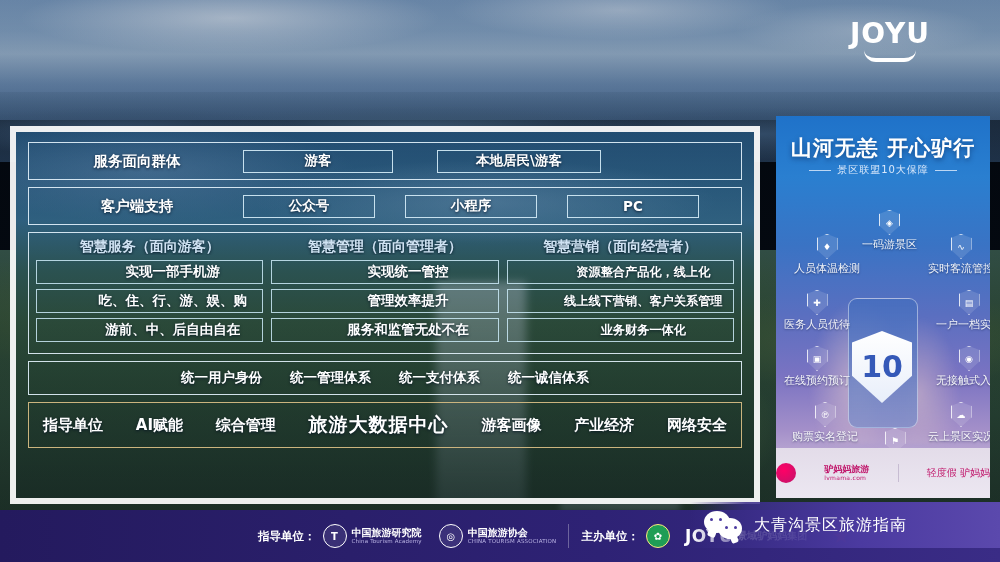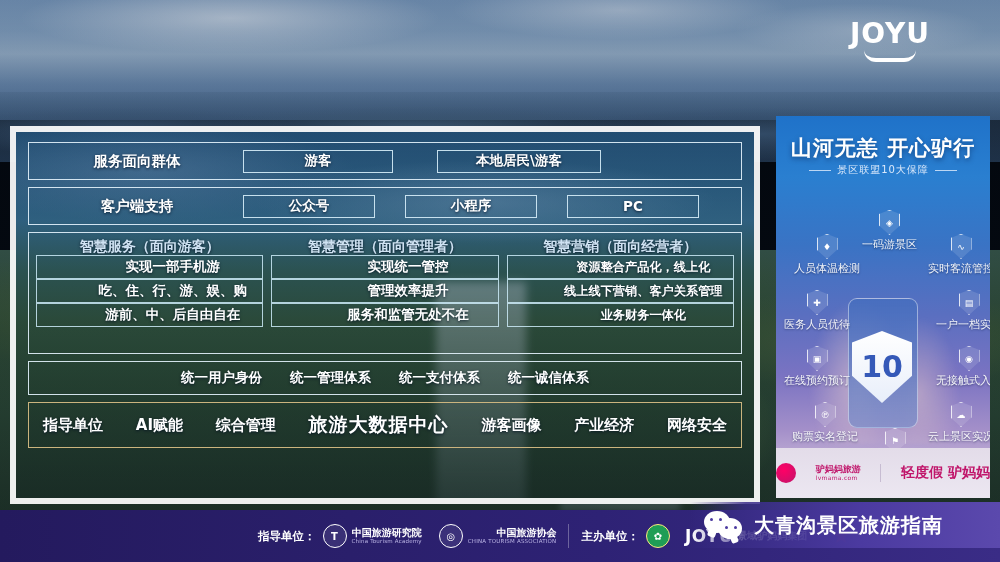--- a/index.html
+++ b/index.html
@@ -78,21 +78,21 @@
   .lbl{color:#ffffff;font-weight:700;font-size:14.5px;text-shadow:0 1px 3px rgba(0,15,35,.8);
     white-space:nowrap;}
   .lead{width:200px;text-align:center;}
   .pill{border:1.4px solid rgba(215,238,250,.9);height:23px;display:flex;align-items:center;
     justify-content:center;box-sizing:border-box;}
   .pill .lbl{font-size:13.5px;}
 
   
   .cols{border:1.6px solid rgba(225,240,250,.92);flex:0 0 auto;height:122px;
     display:flex;box-sizing:border-box;padding:4px 7px;gap:8px;}
-  .col{flex:1 1 0;display:flex;flex-direction:column;min-width:0;}
+  .col{flex:1 1 0;display:flex;flex-direction:column;gap:5px;min-width:0;}
   .col-head{text-align:center;color:#cfe2f2;font-size:14px;font-weight:700;line-height:18px;
     text-shadow:0 1px 3px rgba(0,15,35,.85);white-space:nowrap;overflow:hidden;}
   .col-item{border:1.3px solid rgba(205,235,248,.85);height:24px;display:flex;align-items:center;
     justify-content:center;box-sizing:border-box;padding-left:46px;}
   .col-item .lbl{font-size:13.5px;}
   .col-item.sm .lbl{font-size:12.2px;}
 
   
   .unified{height:34px;justify-content:center;gap:28px;}
   .unified .lbl{font-size:13.5px;}
@@ -133,54 +133,54 @@
     text-shadow:0 1px 2px rgba(0,20,60,.5);}
   .ad-foot{position:absolute;left:0;bottom:0;width:100%;height:50px;
     background:linear-gradient(180deg,#e3dce9,#ece7f1);display:flex;align-items:center;
     justify-content:space-between;gap:8px;}
   .lv-mark{width:20px;height:20px;border-radius:50%;
     background:radial-gradient(circle at 40% 35%,#f06,#c0156a);}
   .lv-name{display:flex;flex-direction:column;line-height:1.05;}
   .lv-cn{font-size:9px;font-weight:700;color:#c0156a;}
   .lv-en{font-size:6px;color:#c0156a;letter-spacing:.3px;}
   .lv-div{width:1px;height:18px;background:#c7bcd2;}
-  .lv-slogan{font-size:14px;font-weight:700;color:#c0156a;}
+  .lv-slogan{font-size:10px;font-weight:400;color:#c0156a;}
 
   
   .footer{position:absolute;left:0;bottom:0;width:1000px;height:52px;
     background:linear-gradient(90deg,#241a5e 0%,#2a1f6b 35%,#2e2275 60%,#3a2c86 100%);
     display:flex;align-items:center;}
   .fgroup{display:flex;align-items:center;gap:7px;}
   .flabel{color:#ffffff;font-size:11.5px;font-weight:700;white-space:nowrap;}
   .forg{display:flex;align-items:center;gap:5px;}
   .fmark{width:22px;height:22px;border-radius:50%;border:1.5px solid #fff;
     display:flex;align-items:center;justify-content:center;color:#fff;font-size:10px;font-weight:800;
     background:rgba(255,255,255,.08);}
   .fmark.green{background:#1f9d55;border-color:#ffe680;}
   .fmark.star{border:none;background:none;color:#e8312f;font-size:21px;}
-  .fname{display:flex;flex-direction:column;line-height:1.1;align-items:flex-end;}
+  .fname{display:flex;flex-direction:column;line-height:1.1;}
   .fcn{color:#ffffff;font-size:10px;font-weight:700;white-space:nowrap;}
   .fen{color:#bdb6e6;font-size:5.5px;letter-spacing:.2px;white-space:nowrap;}
   .fdiv{width:1px;height:24px;background:rgba(255,255,255,.3);margin:0 12px;}
   .joyu-foot{display:flex;align-items:center;gap:4px;}
   .joyu-foot .jw{font-size:17px;font-weight:800;color:#fff;letter-spacing:.5px;}
 
   
   .wechat{position:absolute;right:0;bottom:14px;width:310px;height:46px;
     display:flex;align-items:center;gap:10px;padding-left:14px;box-sizing:border-box;
     background:linear-gradient(90deg,rgba(52,40,128,0) 0%,rgba(58,45,136,.85) 18%,#4b3aa0 55%,#5b49ad 100%);}
   .wx-icon{width:40px;height:32px;position:relative;flex:0 0 auto;}
   .wx-b1{position:absolute;left:0;top:2px;width:26px;height:22px;border-radius:50%;background:#fff;}
   .wx-b1:after{content:"";position:absolute;left:4px;bottom:-4px;width:8px;height:8px;background:#fff;
     transform:rotate(20deg);border-radius:2px;}
   .wx-b2{position:absolute;left:14px;top:9px;width:24px;height:21px;border-radius:50%;background:#fff;}
   .wx-b2:after{content:"";position:absolute;right:4px;bottom:-4px;width:7px;height:7px;background:#fff;
     transform:rotate(-20deg);border-radius:2px;}
   .wx-d{position:absolute;width:3px;height:3px;background:#4b3aa0;border-radius:50%;}
-  .wx-text{color:#ffffff;font-size:20px;font-weight:700;letter-spacing:1px;white-space:nowrap;}
+  .wx-text{color:#ffffff;font-size:16px;font-weight:400;letter-spacing:1px;white-space:nowrap;}
 </style>
 </head>
 <body>
 
 <div id="stage">
 
   <div class="bg">
     <div class="bg-sky"></div>
     <div class="bg-hills"></div>
     <div class="bg-water"></div>

